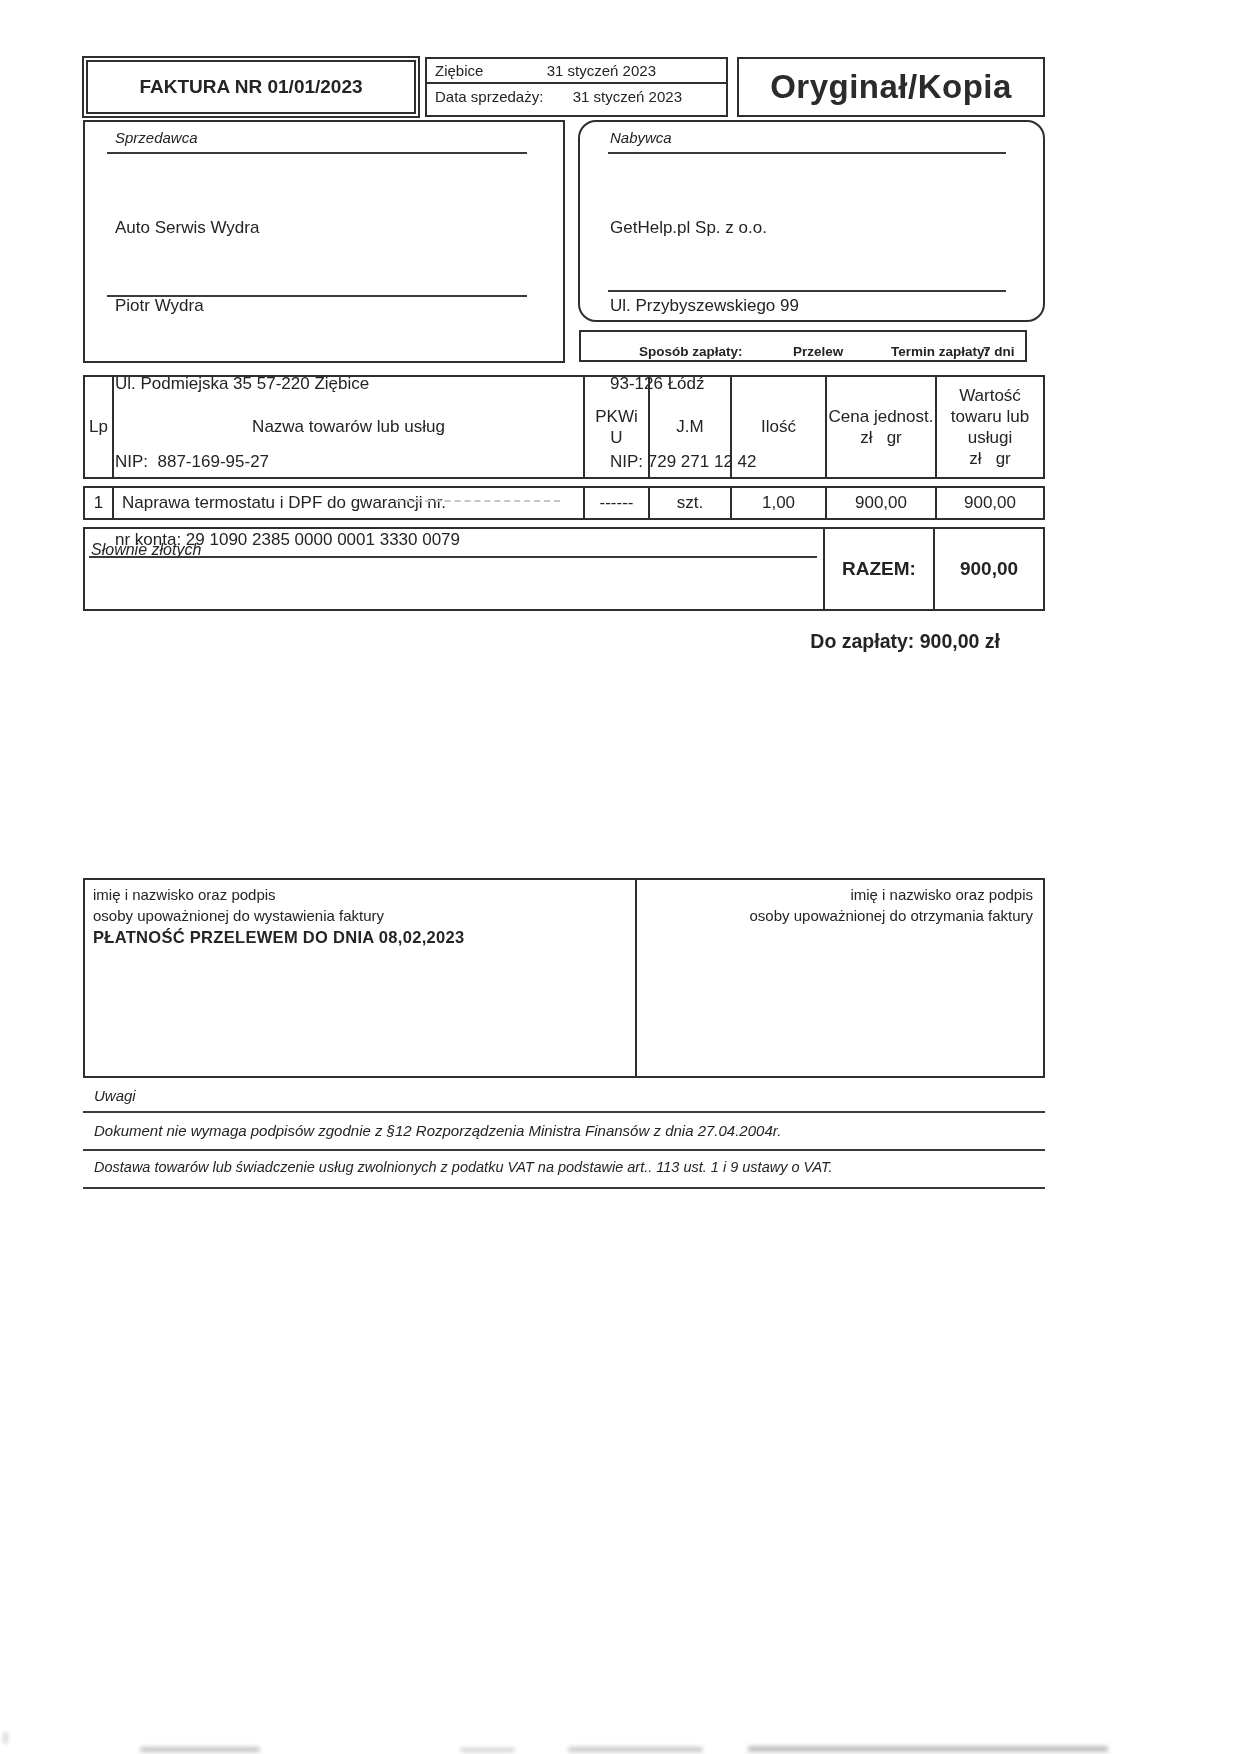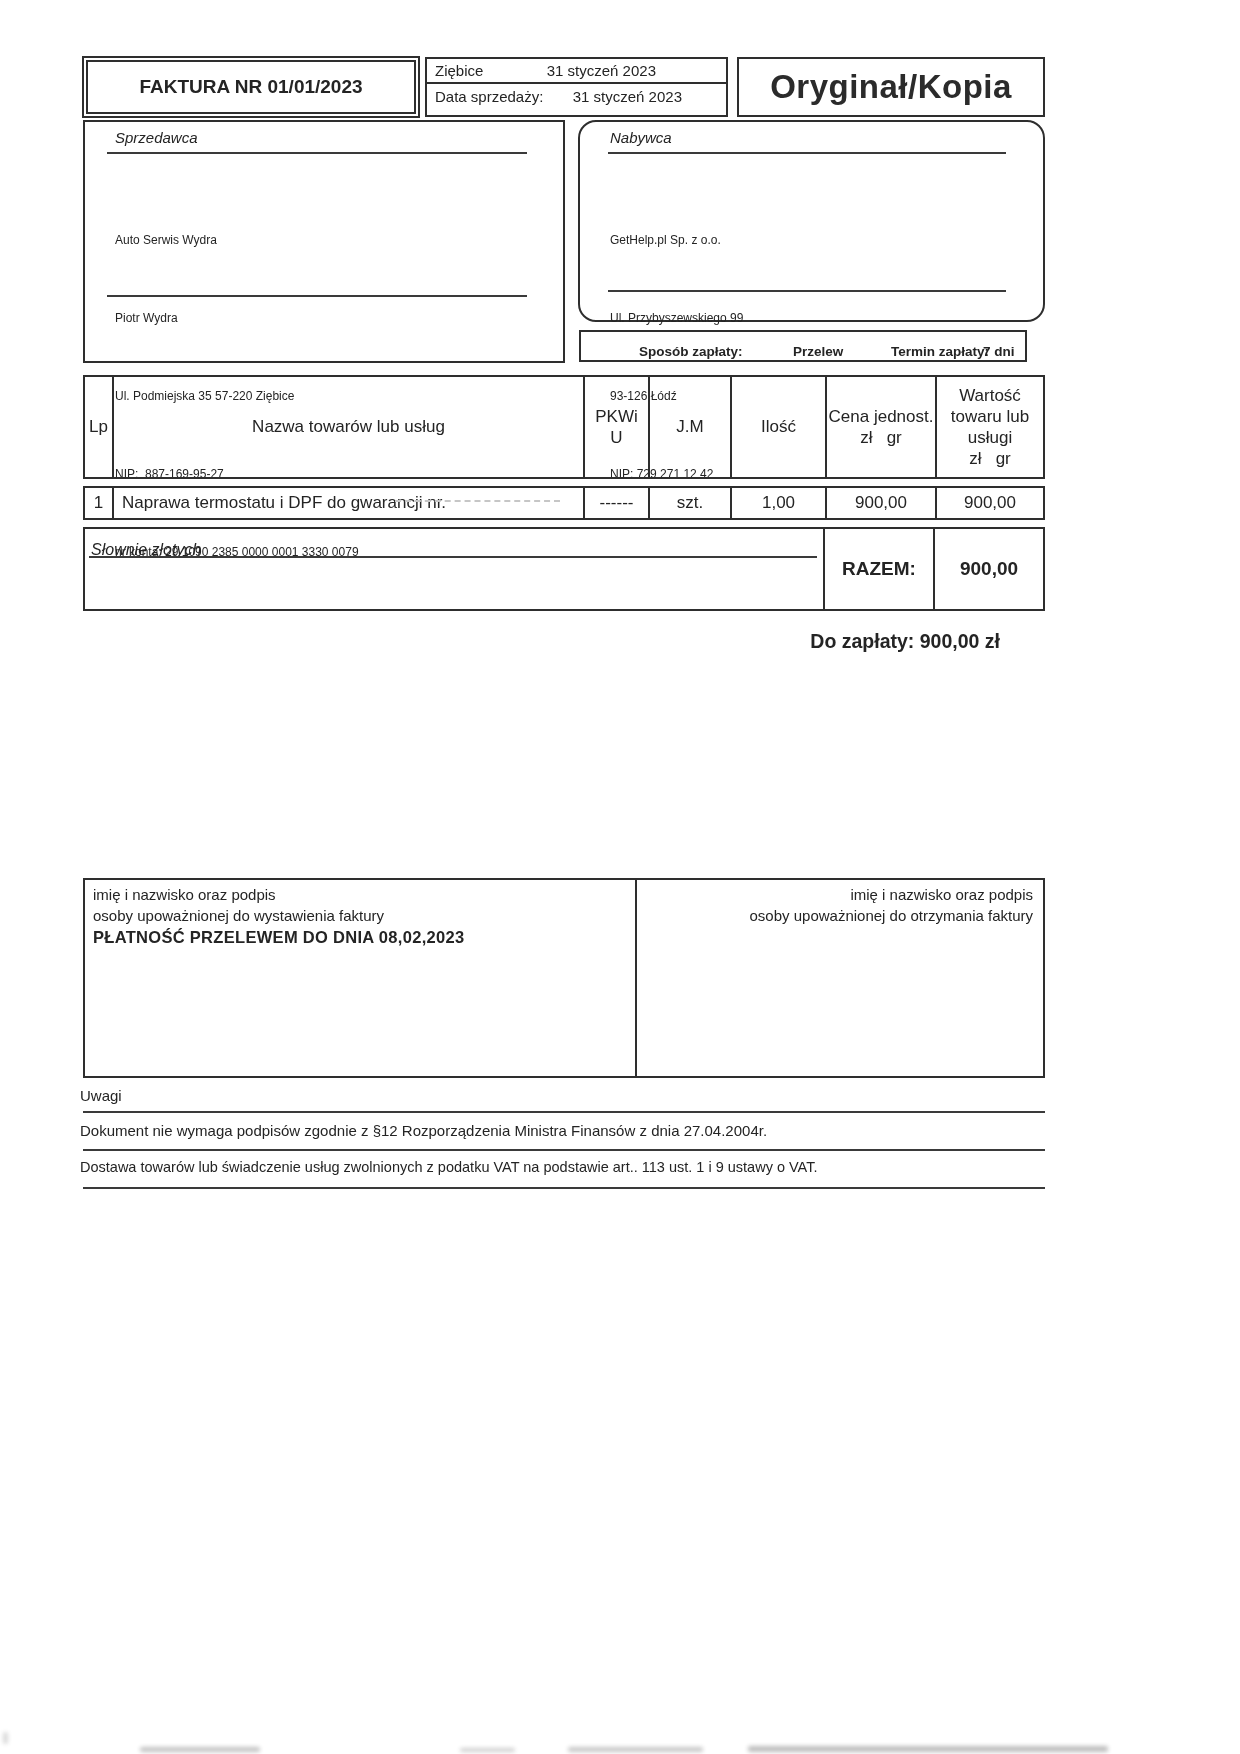--- a/index.html
+++ b/index.html
@@ -32,21 +32,21 @@
   .document-type-box{
     left:737px;top:57px;width:308px;height:60px;
     display:flex;align-items:center;justify-content:center;
     font-size:33px;font-weight:600;letter-spacing:.5px;color:#2b2b2b;
   }
 
   
   .seller-box{left:83px;top:120px;width:482px;height:243px;}
   .buyer-box{left:578px;top:120px;width:467px;height:202px;border-radius:18px;}
   .party-label{position:absolute;top:7px;left:30px;font-style:italic;font-size:15px;}
-  .party-lines{position:absolute;top:53px;left:30px;font-size:12px;line-height:26px;white-space:pre;}
+  .party-lines{position:absolute;top:41px;left:30px;font-size:17px;line-height:26px;white-space:pre;}
 
   
   .payment-box{left:579px;top:330px;width:448px;height:32px;font-size:13.5px;font-weight:bold;}
   .payment-box span{position:absolute;top:12px;}
 
   
   .tbl{display:flex;}
   .cell{box-sizing:border-box;display:flex;align-items:center;justify-content:center;text-align:center;border-left:2px solid #2e2e2e;}
   .cell:first-child{border-left:none;border-radius:7px;}
   .c-lp{width:27px;}
@@ -74,21 +74,21 @@
     display:flex;align-items:center;justify-content:center;font-size:19px;font-weight:bold;}
 
   .amount-due{position:absolute;top:630px;right:240px;font-size:19.5px;font-weight:bold;}
 
   
   .sig-left{left:83px;top:878px;width:554px;height:200px;padding:4px 8px;font-size:15px;line-height:21px;}
   .sig-right{left:635px;top:878px;width:410px;height:200px;padding:4px 10px;font-size:15px;line-height:21px;text-align:right;}
   .sig-note{font-weight:bold;font-size:16.5px;letter-spacing:.3px;margin-top:1px;}
 
   
-  .footer-text{position:absolute;left:80px;}
+  .footer-text{position:absolute;left:94px;font-style:italic;}
 
   
   .smudge{position:absolute;background:#2a2a2a;filter:blur(2px);border-radius:2px;}
 </style>
 </head>
 <body>
 
 <div class="page">
 
   <div class="abs bordered invoice-number-box">

